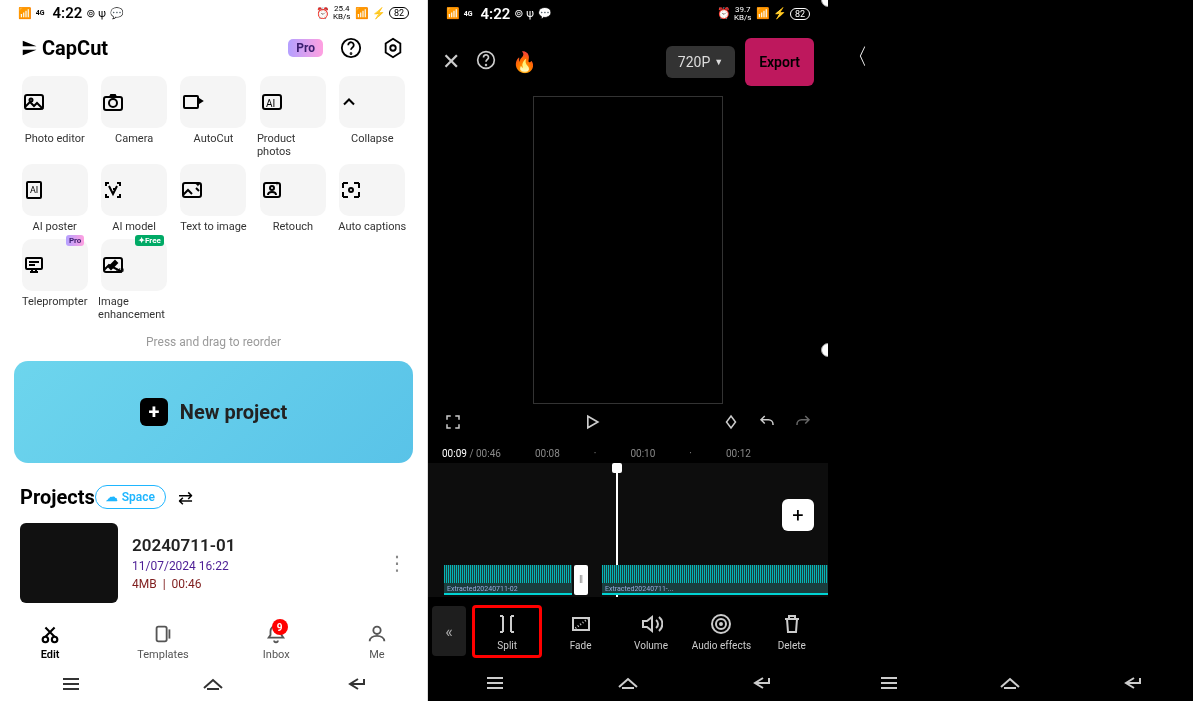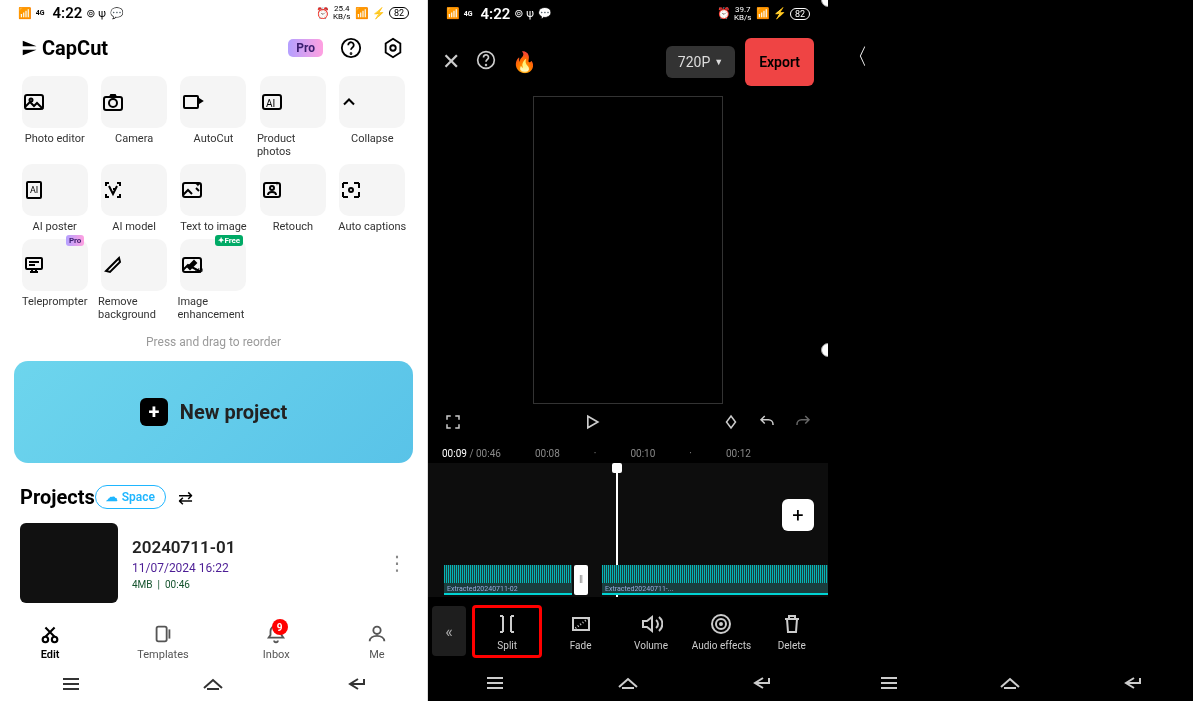--- a/index.html
+++ b/index.html
@@ -42,42 +42,42 @@
 .projects-hdr{display:flex;align-items:center;justify-content:flex-start;padding:22px 20px 8px}
 .projects-title{font-size:20px;font-weight:700}
 .projects-right{display:flex;align-items:center;gap:12px}
 .space-btn{border:1.5px solid #1fb6ff;color:#1fb6ff;font-size:12px;font-weight:600;padding:4px 10px;border-radius:14px;display:flex;align-items:center;gap:4px}
 
 .project-row{display:flex;align-items:center;padding:6px 20px;gap:14px}
 .thumb{width:98px;height:80px;background:#111;border-radius:6px;flex-shrink:0}
 .project-meta{flex:1}
 .project-name{font-size:17px;font-weight:600;color:#222}
 .project-date{font-size:12px;color:#4c1d95;margin-top:4px}
-.project-size{font-size:10px;color:#14532d;margin-top:4px}
+.project-size{font-size:12px;color:#7f1d1d;margin-top:4px}
 .kebab{color:#888;font-size:20px}
 
 
 .s1-tabs{display:flex;justify-content:space-around;padding:6px 0 6px;margin-top:8px}
 .s1-tab{display:flex;flex-direction:column;align-items:center;gap:3px;position:relative}
 .s1-tab-label{font-size:11px;font-weight:600}
 .s1-tab svg{width:26px;height:22px}
 .badge-red{position:absolute;top:-4px;right:2px;background:red;color:#fff;font-size:10px;font-weight:700;border-radius:50%;width:16px;height:16px;display:flex;align-items:center;justify-content:center}
 
 
 .navbar{height:36px;display:flex;align-items:center;justify-content:space-around}
 .navbar.light{color:#333}
 .navbar.dark{color:#ccc}
 .nav-icon{width:26px;height:20px;display:flex;align-items:center;justify-content:center}
 
 
 .s2-header{display:flex;align-items:center;justify-content:space-between;padding:10px 14px;color:#eee}
 .s2-left{display:flex;align-items:center;gap:16px}
 .s2-right{display:flex;align-items:center;gap:10px}
 .res-btn{background:#333;color:#ddd;font-size:14px;padding:8px 12px;border-radius:6px;display:flex;align-items:center;gap:4px}
-.export-btn{background:#ef4444;color:#000;font-size:14px;font-weight:600;padding:16px 14px;border-radius:6px}
+.export-btn{background:#be185d;color:#000;font-size:14px;font-weight:600;padding:16px 14px;border-radius:6px}
 .flame{color:#ff5a1f;font-size:20px}
 .preview{height:312px;display:flex;align-items:flex-end;justify-content:center;position:relative}
 .preview-box{width:190px;height:308px;background:#000;border:1px solid #333}
 
 .preview-controls{display:flex;align-items:center;justify-content:space-between;padding:8px 16px;color:#ccc}
 .pc-mid{font-size:18px}
 .pc-right-group{display:flex;align-items:center;gap:18px}
 
 .timeline-head{display:flex;align-items:center;gap:34px;padding:4px 14px;color:#888;font-size:10px}
 .timeline-head .cur{color:#fff}
@@ -258,28 +258,20 @@
 
     <div class="tool">
         <span class="mini-badge" style="background:linear-gradient(90deg,#b4a0ff,#ffa0e0);color:#3a1d6e">Pro</span>
         <div class="tool-box">
           <svg width="24" height="24" viewBox="0 0 24 24" fill="none" stroke="#000" stroke-width="2">
             <rect x="4" y="5" width="16" height="11" rx="1"></rect>
             <path d="M7 9h10 M7 12h6 M10 16v3 M14 16v3 M8 19h8"></path>
           </svg>
         </div>
         <div class="tool-label">Teleprompter</div>
-      </div>
-    <div class="tool">
-        <div class="tool-box">
-          <svg width="24" height="24" viewBox="0 0 24 24" fill="none" stroke="#000" stroke-width="2">
-            <path d="M5 18 L18 5 L19 9 L9 19 Z"></path>
-          </svg>
-        </div>
-        <div class="tool-label">Remove background</div>
       </div>
     <div class="tool">
         <span class="mini-badge" style="background:#0a6;color:#fff">✦Free</span>
         <div class="tool-box">
           <svg width="24" height="24" viewBox="0 0 24 24" fill="none" stroke="#000" stroke-width="2">
             <rect x="3" y="5" width="18" height="14" rx="2"></rect>
             <path d="M3 17l5-5 13 7"></path>
             <path d="M14 8l2 2-6 6-2-2z" fill="#000"></path>
             <text x="15" y="19" font-size="6" fill="#000" stroke="none">HD</text>
           </svg>

